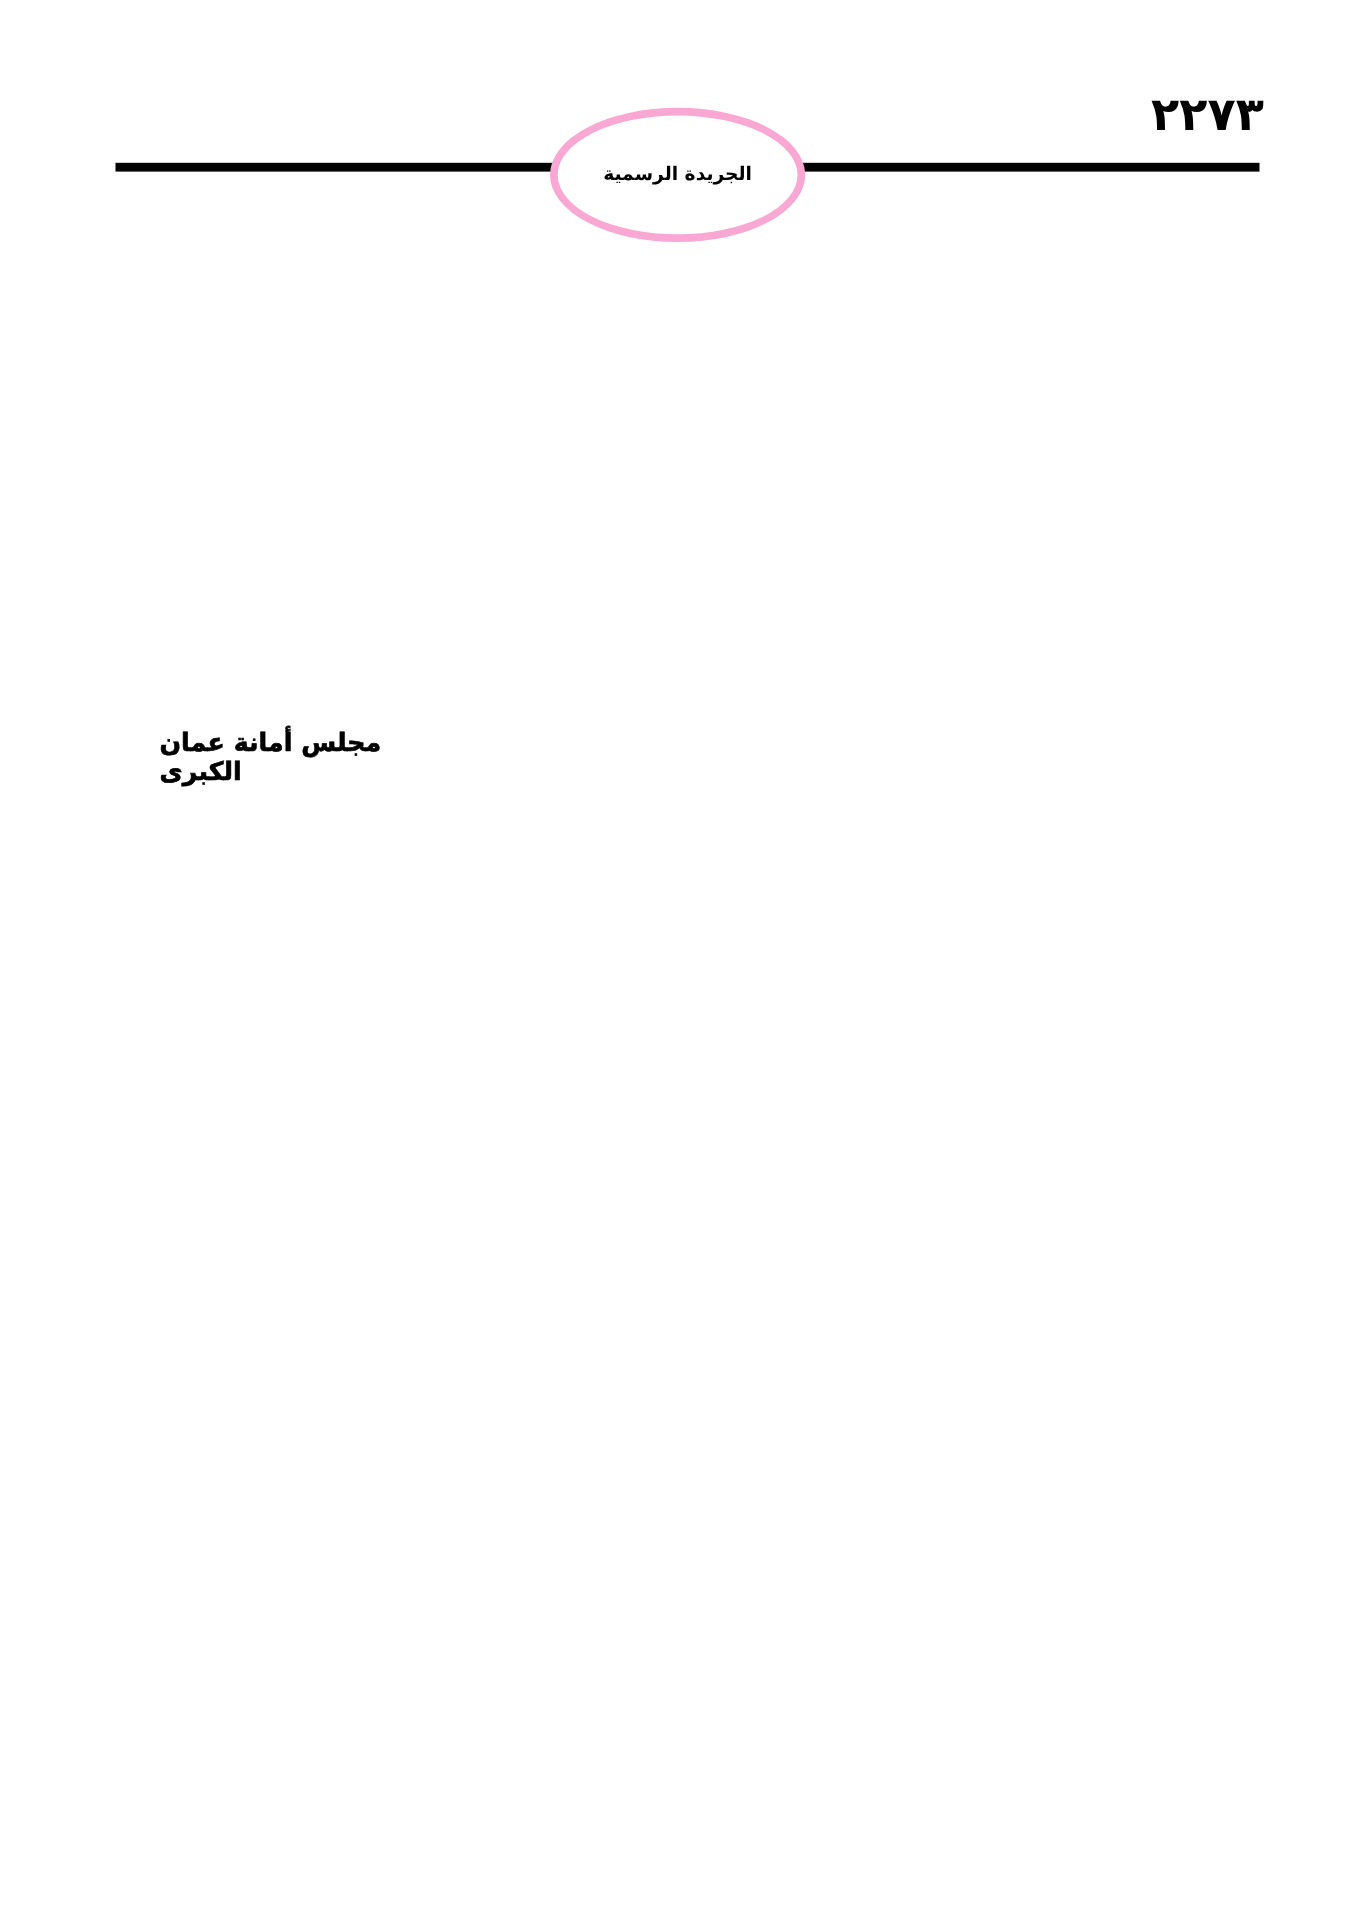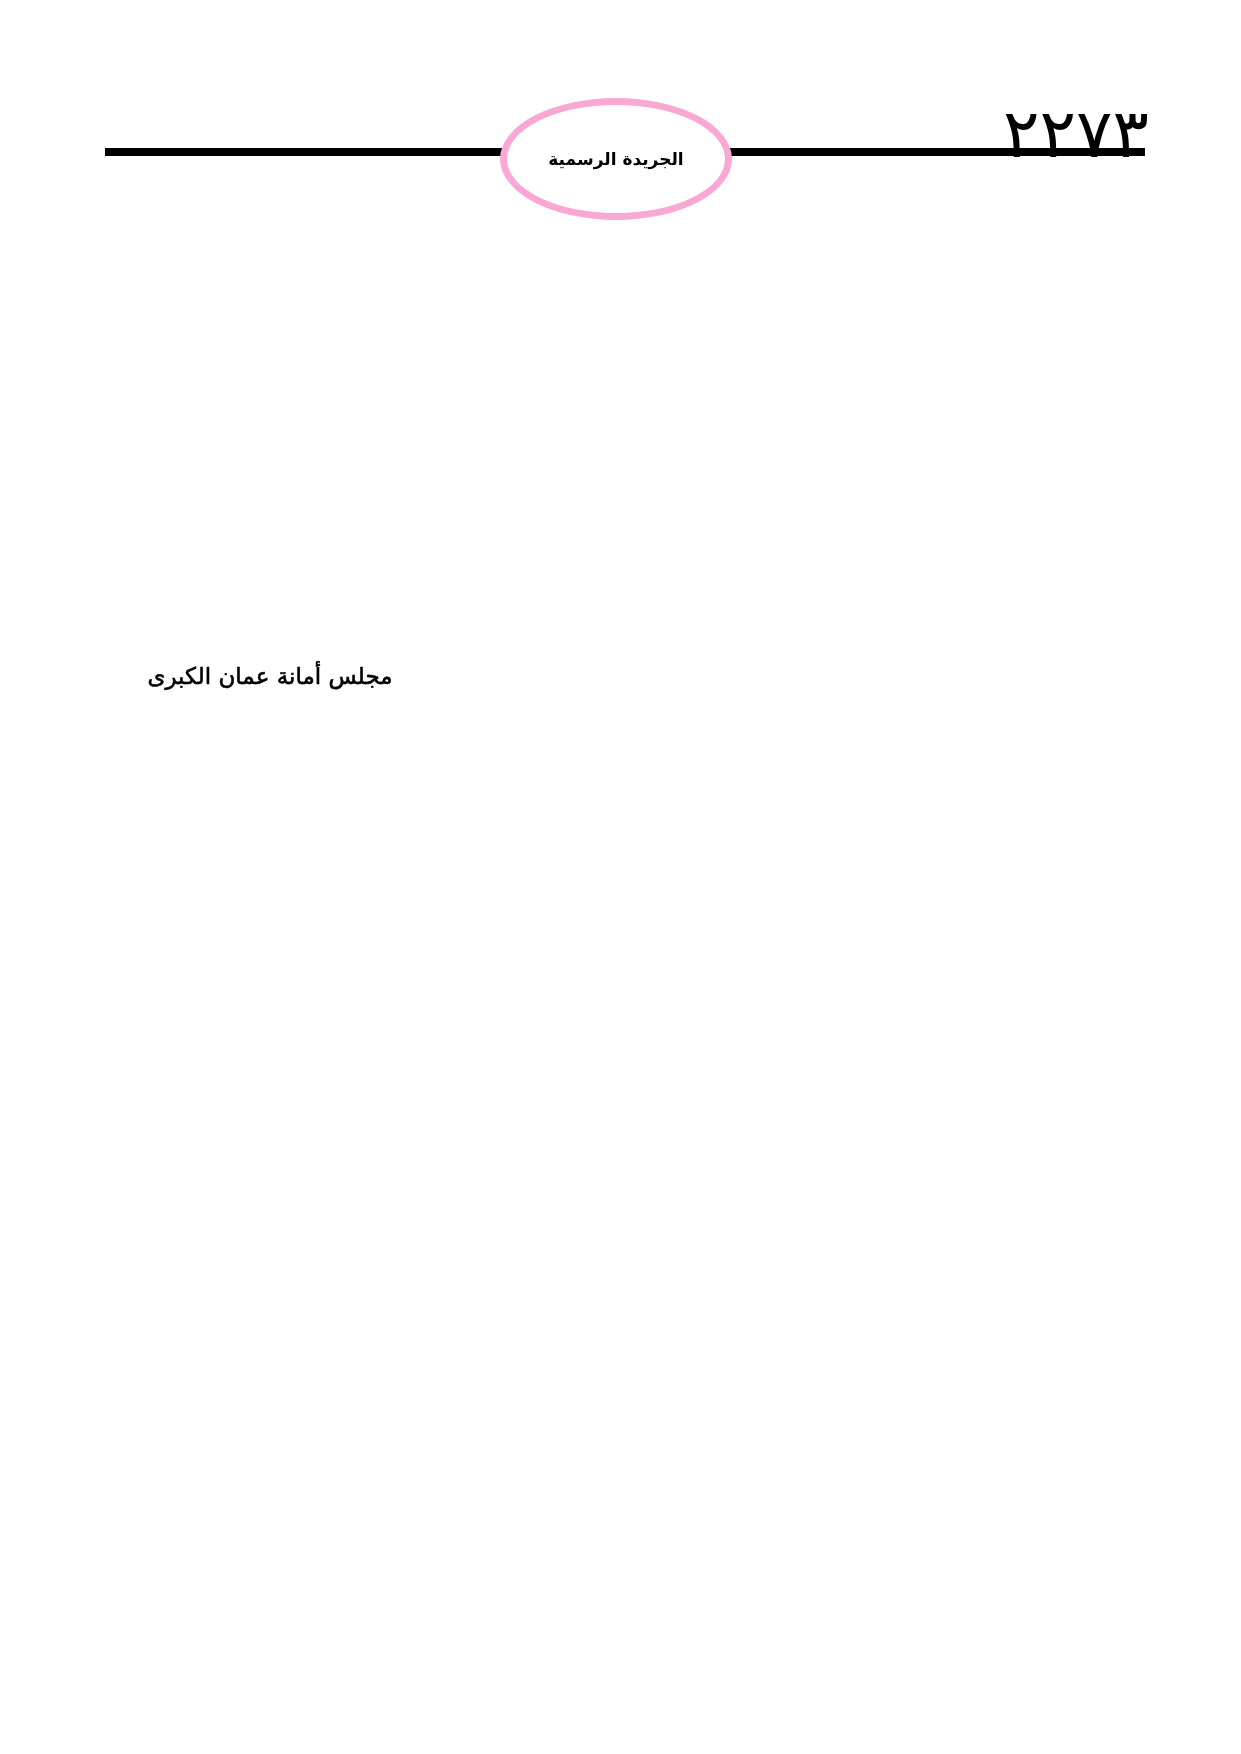--- a/index.html
+++ b/index.html
@@ -10,24 +10,24 @@
     body {
       width: 1241px;
       height: 1754px;
       position: relative;
       overflow: hidden;
       font-family: "DejaVu Sans", "Liberation Sans", sans-serif;
       color: #000000;
     }
     .page-number {
       position: absolute;
-      top: 100px;
+      top: 83px;
       right: 92px;
-      font-size: 68px;
-      font-weight: normal;
+      font-size: 42px;
+      font-weight: bold;
       letter-spacing: 2px;
       line-height: 1;
       direction: rtl;
     }
     .header-rule {
       position: absolute;
       top: 148px;
       left: 105px;
       width: 1040px;
       height: 8px;
@@ -58,23 +58,23 @@
       font-size: 20px;
       font-weight: bold;
       line-height: 1;
     }
     .signature {
       position: absolute;
       top: 663px;
       left: 145px;
       width: 250px;
       font-size: 23px;
-      font-weight: normal;
+      font-weight: bold;
       direction: rtl;
-      text-align: center;
+      text-align: left;
       -webkit-text-stroke: 0.6px #000;
     }
   </style>
 </head>
 <body>
 
 <div class="page-number">٢٢٧٣</div>
 <div class="header-rule"></div>
 <div class="header-oval">
   <span>الجريدة الرسمية</span>

